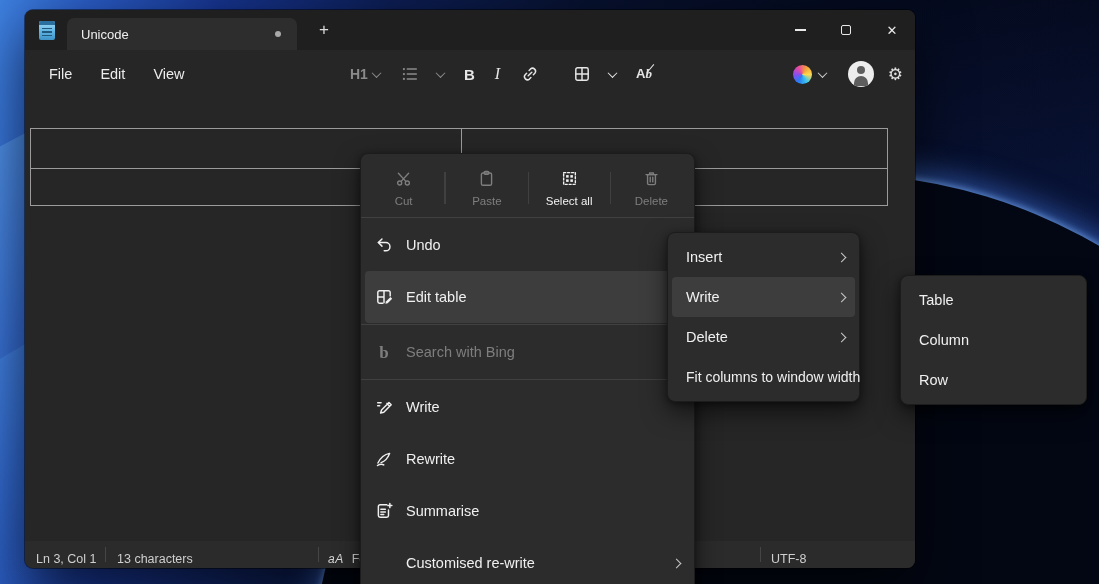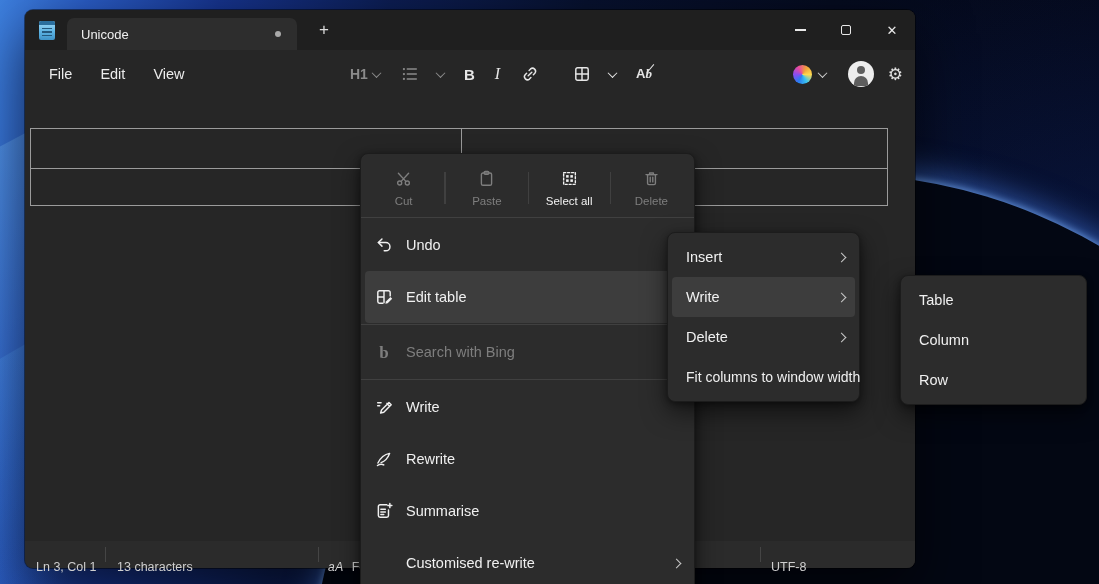--- a/index.html
+++ b/index.html
@@ -81,21 +81,21 @@
 
   
   .editor { position:absolute; left:0; top:88px; right:0; bottom:27px; background:#262626; }
   .doc-table { position:absolute; left:5px; top:30px; width:858px; height:78px; border:1px solid #9b9b9b; }
   .doc-table .hdiv { position:absolute; left:0; right:0; top:39px; height:1px; background:#9b9b9b; }
   .doc-table .vdiv { position:absolute; left:430px; top:0; bottom:0; width:1px; background:#9b9b9b; }
 
   
   .statusbar { position:absolute; left:0; right:0; bottom:0; height:27px; background:#2b2b2b;
     border-radius:0 0 8px 8px; font-size:12.5px; color:#cfcfcf; }
-  .sseg { position:absolute; top:12px; height:100%; display:flex; align-items:center; }
+  .sseg { position:absolute; top:4px; height:100%; display:flex; align-items:center; }
   .ssep { position:absolute; top:6px; width:1px; height:15px; background:#454545; }
   .aA { font-size:12px; letter-spacing:.5px; margin-right:8px; color:#d6d6d6;font-style:italic; }
 
   
   .menu-panel { position:absolute; background:#2c2c2c; border:1px solid #1c1c1c;
     border-radius:8px; box-shadow:0 10px 24px rgba(0,0,0,.55), 0 2px 6px rgba(0,0,0,.4); z-index:10; padding:4px 0; }
   .msep { height:1px; background:#404040; margin:1px 0; }
   .mrow { height:52px; display:flex; align-items:center; margin:0 4px; padding:0 10px 0 9px; border-radius:4px; color:#f0f0f0; font-size:14.5px; }
   .mrow.hl { background:#3d3d3d; }
   .mrow.dim { color:#7e7e7e; }

